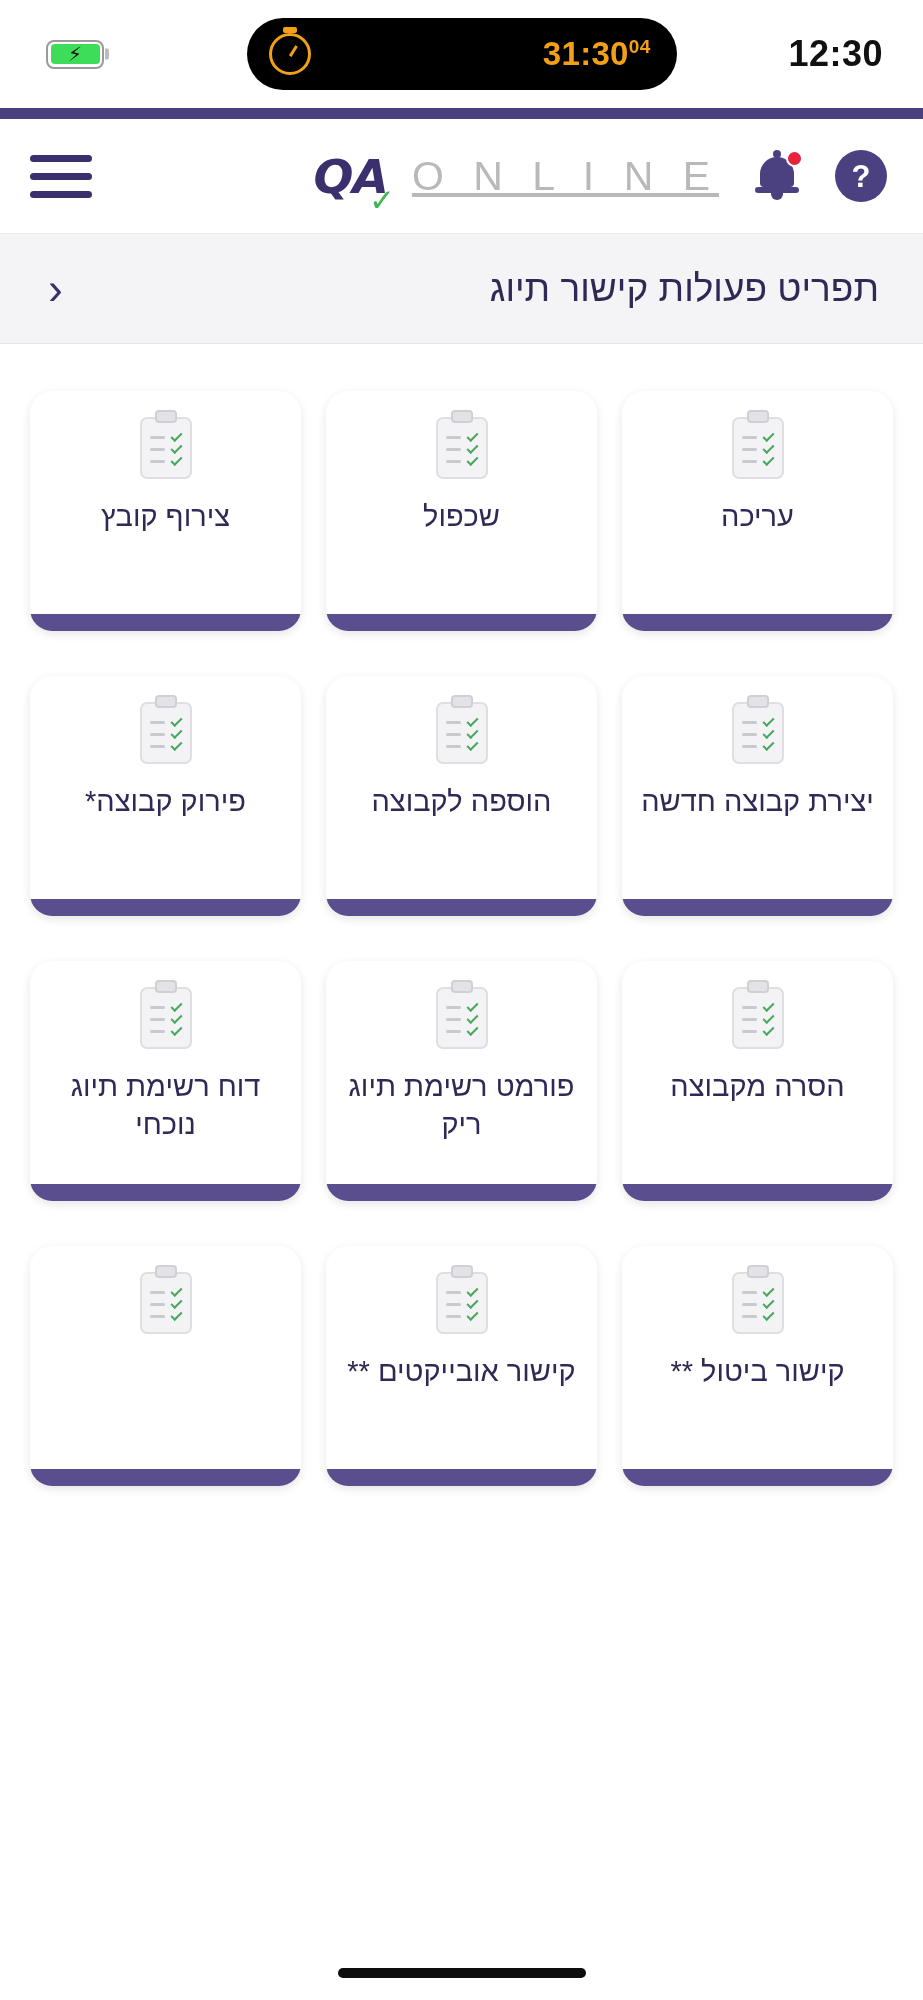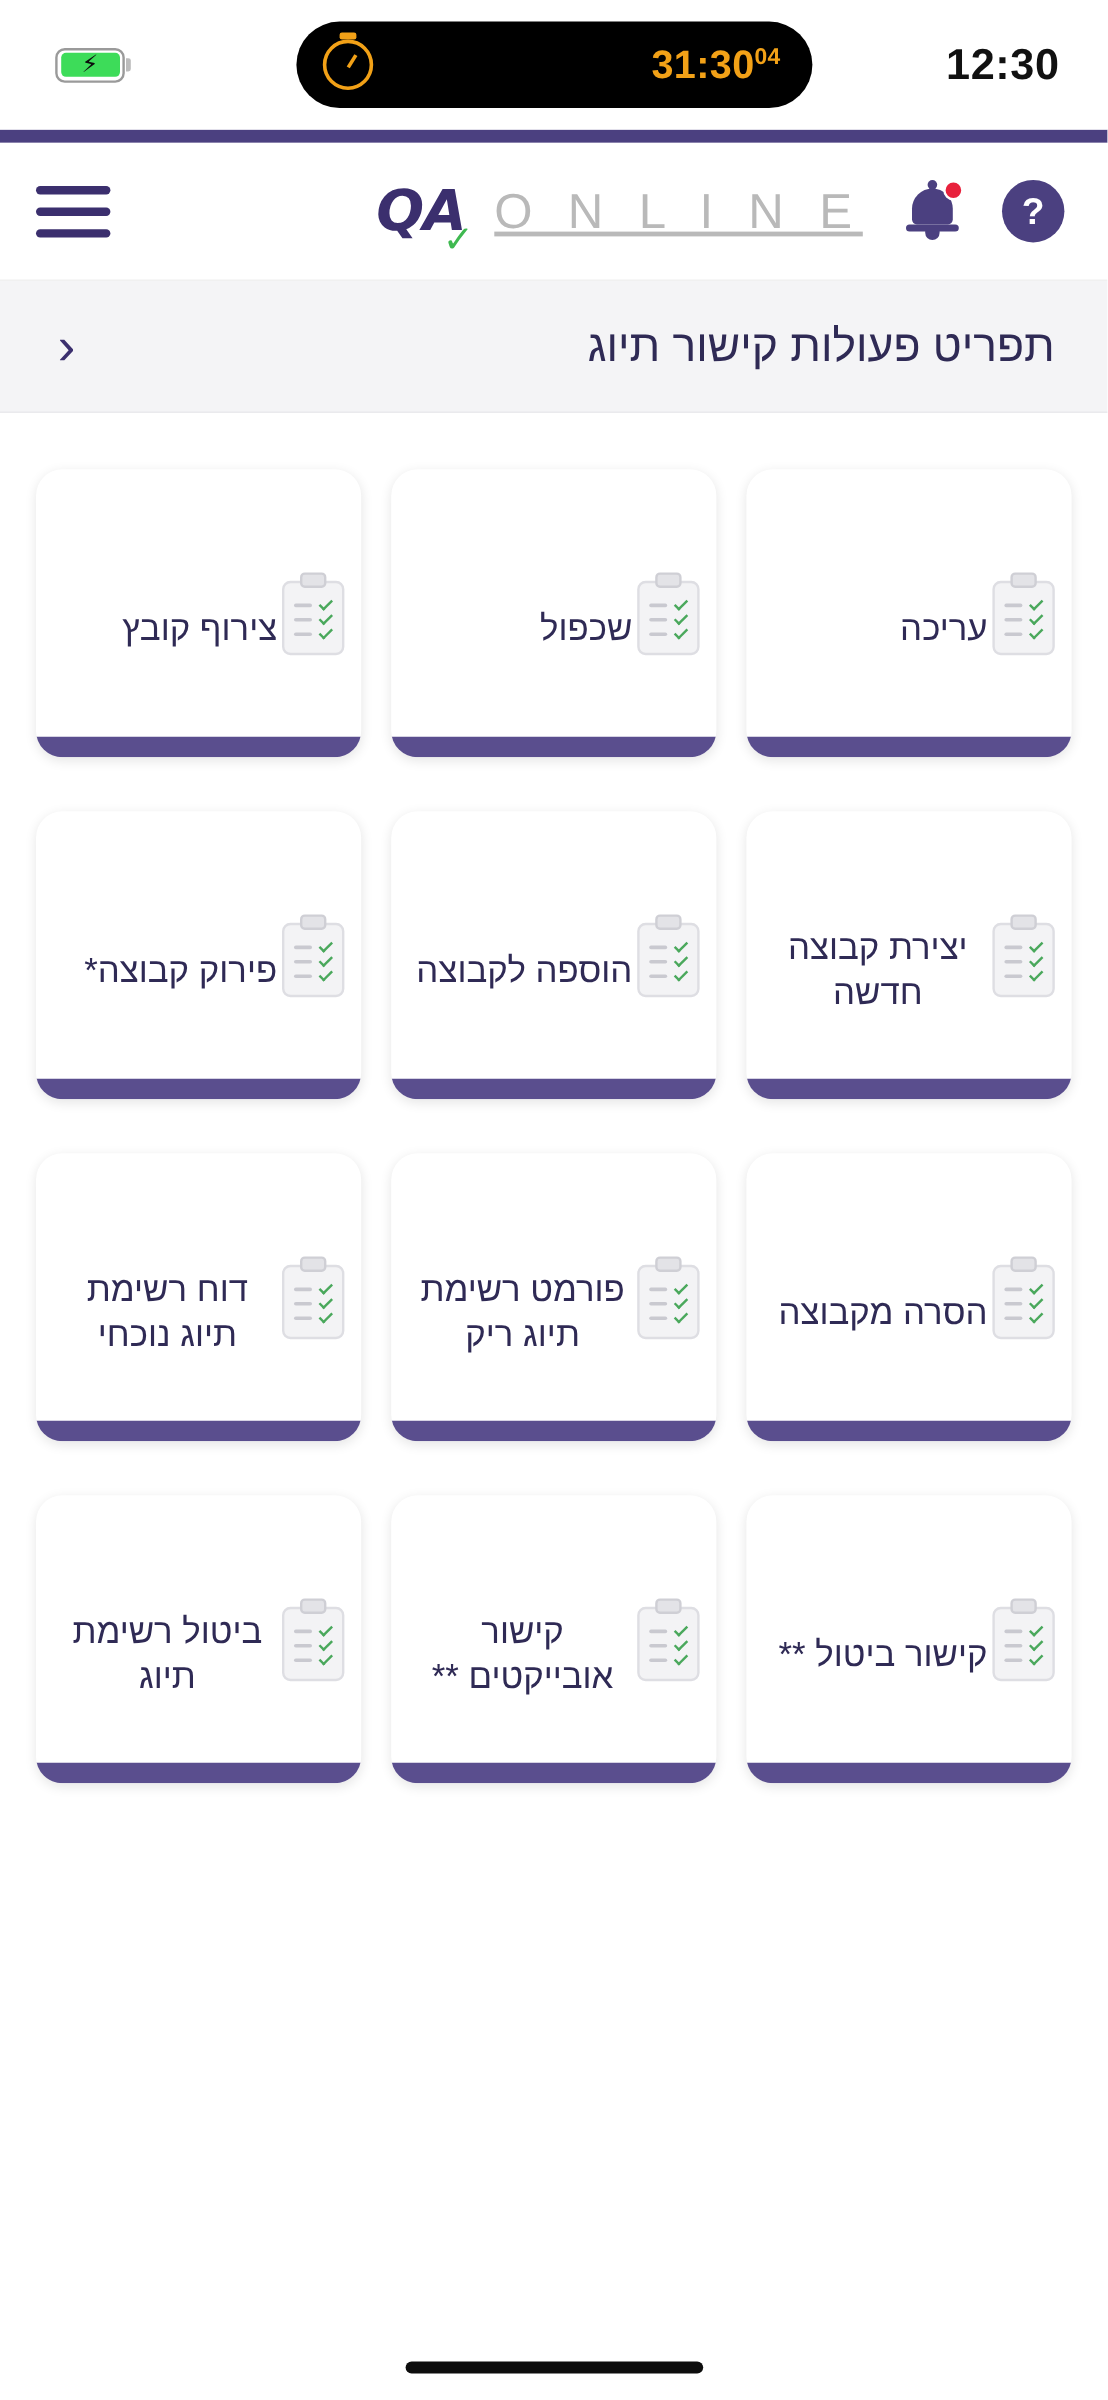--- a/index.html
+++ b/index.html
@@ -270,21 +270,21 @@
     row-gap: 45px;
   }
   .card {
     position: relative;
     background: #ffffff;
     border-radius: 22px;
     box-shadow: 0 3px 10px rgba(0,0,0,0.10);
     height: 240px;
     padding: 26px 14px 0 14px;
     display: flex;
-    flex-direction: row;
+    flex-direction: column;
     align-items: center;
     overflow: hidden;
   }
   .card::after {
     content: "";
     position: absolute;
     left: 0; right: 0; bottom: 0;
     height: 17px;
     background: #5a4e8e;
     border-radius: 0 0 22px 22px;
@@ -532,17 +532,16 @@
     <div class="card">
       <div class="clipboard">
         <span class="clip"></span>
         <span class="line l1"></span>
         <span class="line l2"></span>
         <span class="line l3"></span>
         <span class="tick t1"></span>
         <span class="tick t2"></span>
         <span class="tick t3"></span>
       </div>
-      <div class="card-label">ביטול רשימת תיוג</div>
     </div>
   </div>
 
 <div class="home-indicator"></div>
 
 </body></html>

